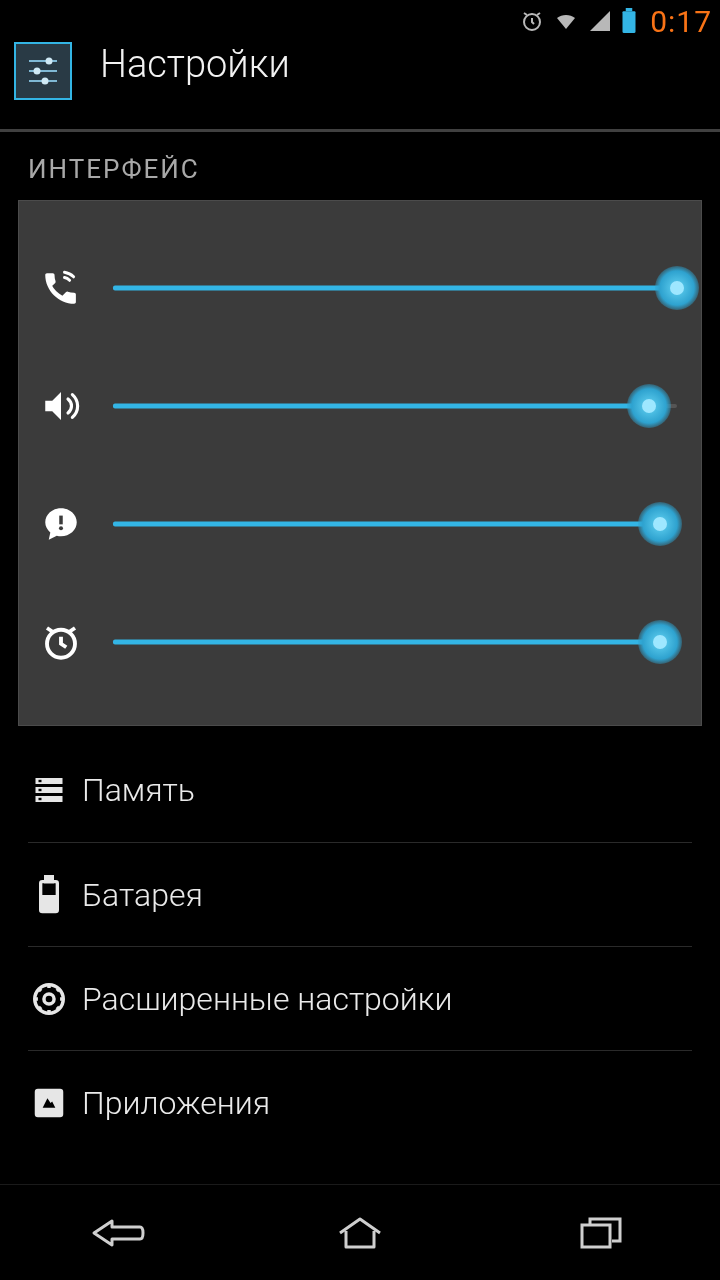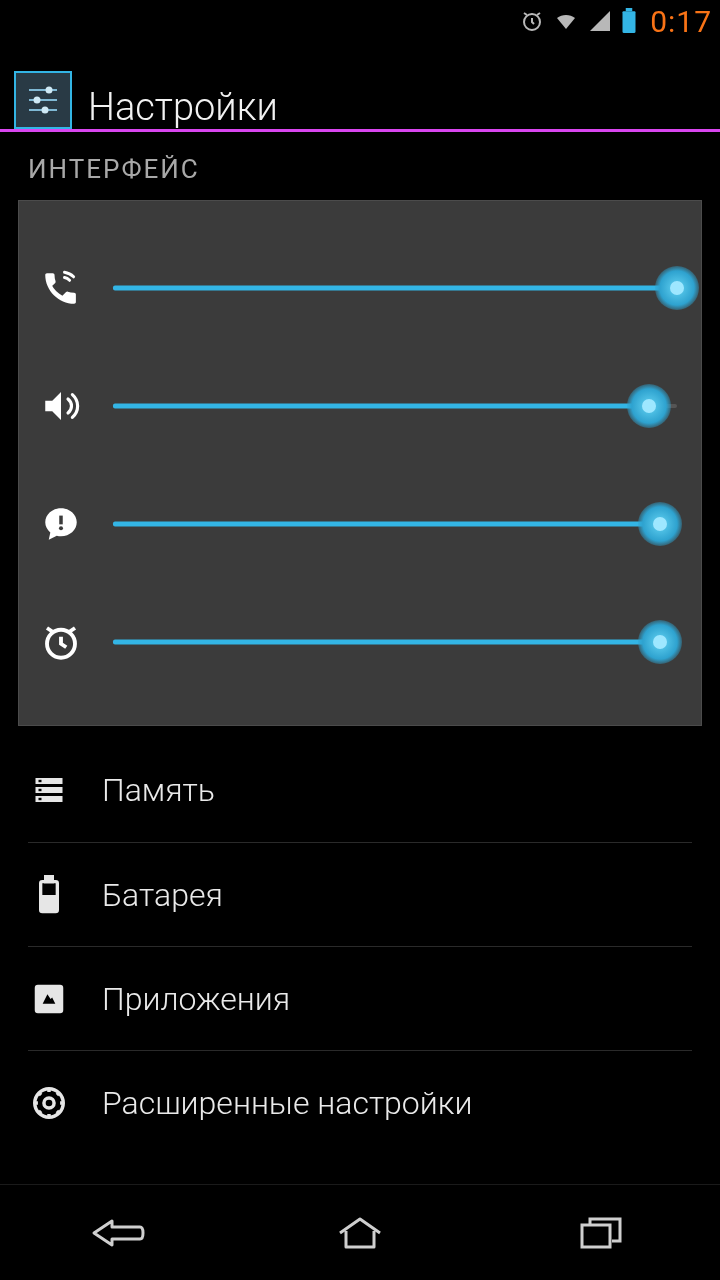--- a/index.html
+++ b/index.html
@@ -22,24 +22,24 @@
     color: #b8b8b8;
     font-size: 28px;
   }
   .status-bar .time { color: #f97316; font-size: 30px; letter-spacing: 1px; margin-left: 4px;}
   .status-icon { display: inline-flex; align-items: center; }
 
   
   .action-bar {
     height: 90px;
     display: flex;
-    align-items: flex-end;
+    align-items: flex-start;
     padding: 0 14px;
-    gap: 16px;
-    border-bottom: 3px solid #d946ef;
+    gap: 28px;
+    border-bottom: 3px solid #404040;
   }
   .action-bar .app-icon {
     width: 58px; height: 58px;
     border: 2px solid #33b5e5;
     background: #293a45;
     display: flex; align-items: center; justify-content: center;
   }
   .action-bar .title {
     font-size: 38px;
     font-weight: 300;
@@ -56,21 +56,21 @@
   .section-header-underline {
     margin: 0 28px 4px 28px;
     height: 2px;
     background: #3a3a3a;
   }
 
   .settings-list { padding: 0 28px; }
   .settings-row {
     display: flex;
     align-items: center;
-    gap: 32px;
+    gap: 12px;
     height: 104px;
     border-top: 1px solid #2a2a2a;
   }
   .settings-row:first-child { border-top: none; }
   .settings-row .row-icon { width: 42px; display:flex; align-items:center; justify-content:center; }
   .settings-row .row-label { font-size: 32px; color: #eaeaea; font-weight: 300; }
 
   
   .volume-dialog {
     position: absolute;
@@ -192,36 +192,36 @@
       <svg width="28" height="40" viewBox="0 0 14 24" fill="none" stroke="#e6e6e6" stroke-width="2">
           <rect x="2" y="4" width="10" height="18" rx="1"></rect>
           <rect x="5" y="1" width="4" height="3" fill="#e6e6e6"></rect>
           <rect x="3" y="13" width="8" height="8" fill="#e6e6e6"></rect>
         </svg>
     </span>
     <span class="row-label">Батарея</span>
   </div>
   <div class="settings-row">
     <span class="row-icon">
-      <svg width="38" height="38" viewBox="0 0 24 24" fill="#e6e6e6">
-          <rect x="3" y="3" width="18" height="18" rx="2"></rect>
-          <path d="M8 15l3-6 2 3 1-1 2 4z" fill="#000"></path>
-        </svg>
-    </span>
-    <span class="row-label">Приложения</span>
-  </div>
-  <div class="settings-row">
-    <span class="row-icon">
       <svg width="38" height="38" viewBox="0 0 24 24" fill="none" stroke="#e6e6e6" stroke-width="2.2">
           <circle cx="12" cy="12" r="9"></circle>
           <circle cx="12" cy="12" r="3.2"></circle>
           <path d="M12 3v2M12 19v2M3 12h2M19 12h2M5.6 5.6l1.4 1.4M17 17l1.4 1.4M18.4 5.6L17 7M7 17l-1.4 1.4"></path>
         </svg>
     </span>
     <span class="row-label">Расширенные настройки</span>
+  </div>
+  <div class="settings-row">
+    <span class="row-icon">
+      <svg width="38" height="38" viewBox="0 0 24 24" fill="#e6e6e6">
+          <rect x="3" y="3" width="18" height="18" rx="2"></rect>
+          <path d="M8 15l3-6 2 3 1-1 2 4z" fill="#000"></path>
+        </svg>
+    </span>
+    <span class="row-label">Приложения</span>
   </div>
 </div>
 
 <div class="volume-dialog">
 
   <div class="vol-row">
     <span class="vol-icon">
       <svg width="42" height="42" viewBox="0 0 24 24" fill="#fff">
           <path d="M6.6 10.2c1.3 2.7 3.5 4.9 6.2 6.2l2.1-2.1c.3-.3.7-.4 1-.2 1.1.4 2.3.6 3.6.6.6 0 1 .4 1 1V20c0 .6-.4 1-1 1C10.7 21 3 13.3 3 4.5c0-.6.4-1 1-1h3.3c.6 0 1 .4 1 1 0 1.3.2 2.5.6 3.6.1.3 0 .7-.2 1l-2.1 2.1z"></path>
           <path d="M14 3c2 .3 3.8 1.2 5.2 2.6M14 6c1.1.2 2.1.8 2.9 1.6" stroke="#fff" stroke-width="1.7" fill="none" stroke-linecap="round"></path>

